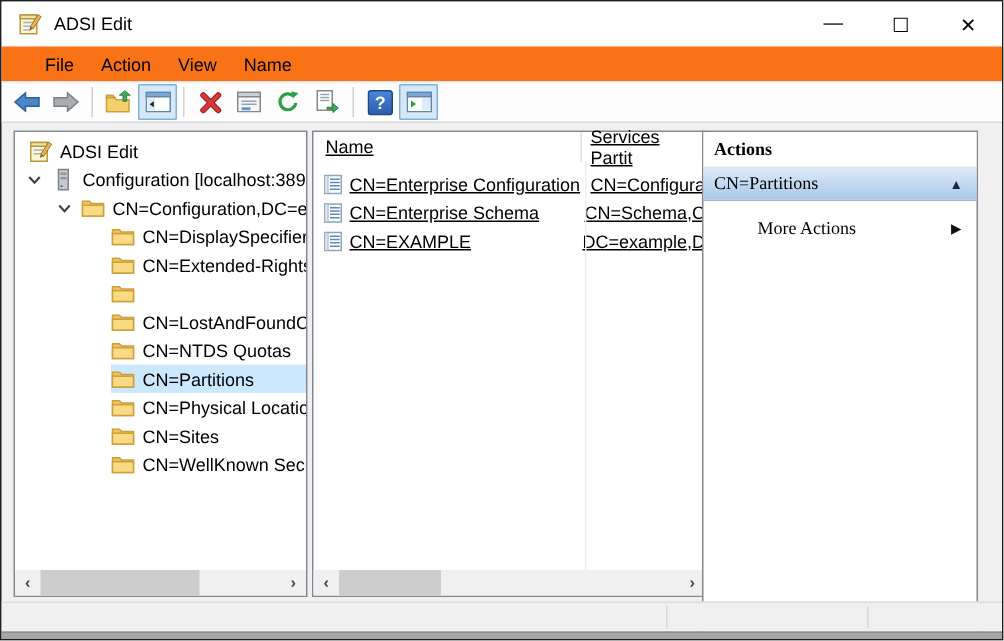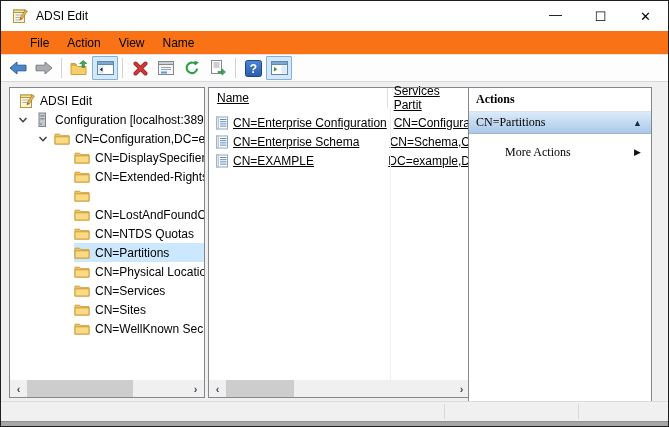--- a/index.html
+++ b/index.html
@@ -319,30 +319,20 @@
         <span class="chev"></span>
         <div class="node">
           <svg class="ticon" viewBox="0 0 16 16">
             <path d="M1 4.5 V3.2 H5.6 L7.1 4.7 H15 V13 H1 Z" fill="#eec45e" stroke="#cf9e3d"></path>
             <rect x="1" y="5.8" width="14" height="7.2" fill="#f9da85" stroke="#cf9e3d"></rect>
           </svg>
           <span class="tlabel">CN=Physical Locatio</span>
         </div>
       </div>
 
-      <div class="tree-row d3">
-        <span class="chev"></span>
-        <div class="node">
-          <svg class="ticon" viewBox="0 0 16 16">
-            <path d="M1 4.5 V3.2 H5.6 L7.1 4.7 H15 V13 H1 Z" fill="#eec45e" stroke="#cf9e3d"></path>
-            <rect x="1" y="5.8" width="14" height="7.2" fill="#f9da85" stroke="#cf9e3d"></rect>
-          </svg>
-          <span class="tlabel">CN=Services</span>
-        </div>
-      </div>
 
       <div class="tree-row d3">
         <span class="chev"></span>
         <div class="node">
           <svg class="ticon" viewBox="0 0 16 16">
             <path d="M1 4.5 V3.2 H5.6 L7.1 4.7 H15 V13 H1 Z" fill="#eec45e" stroke="#cf9e3d"></path>
             <rect x="1" y="5.8" width="14" height="7.2" fill="#f9da85" stroke="#cf9e3d"></rect>
           </svg>
           <span class="tlabel">CN=Sites</span>
         </div>

